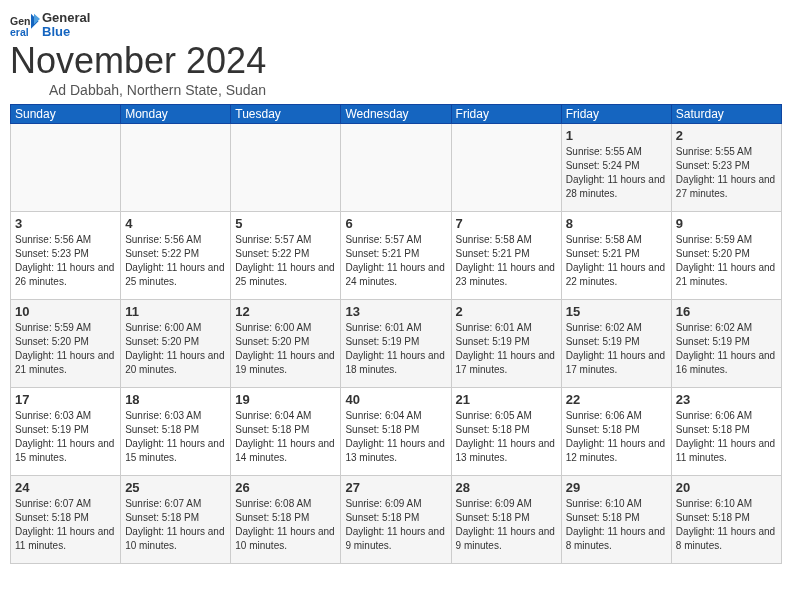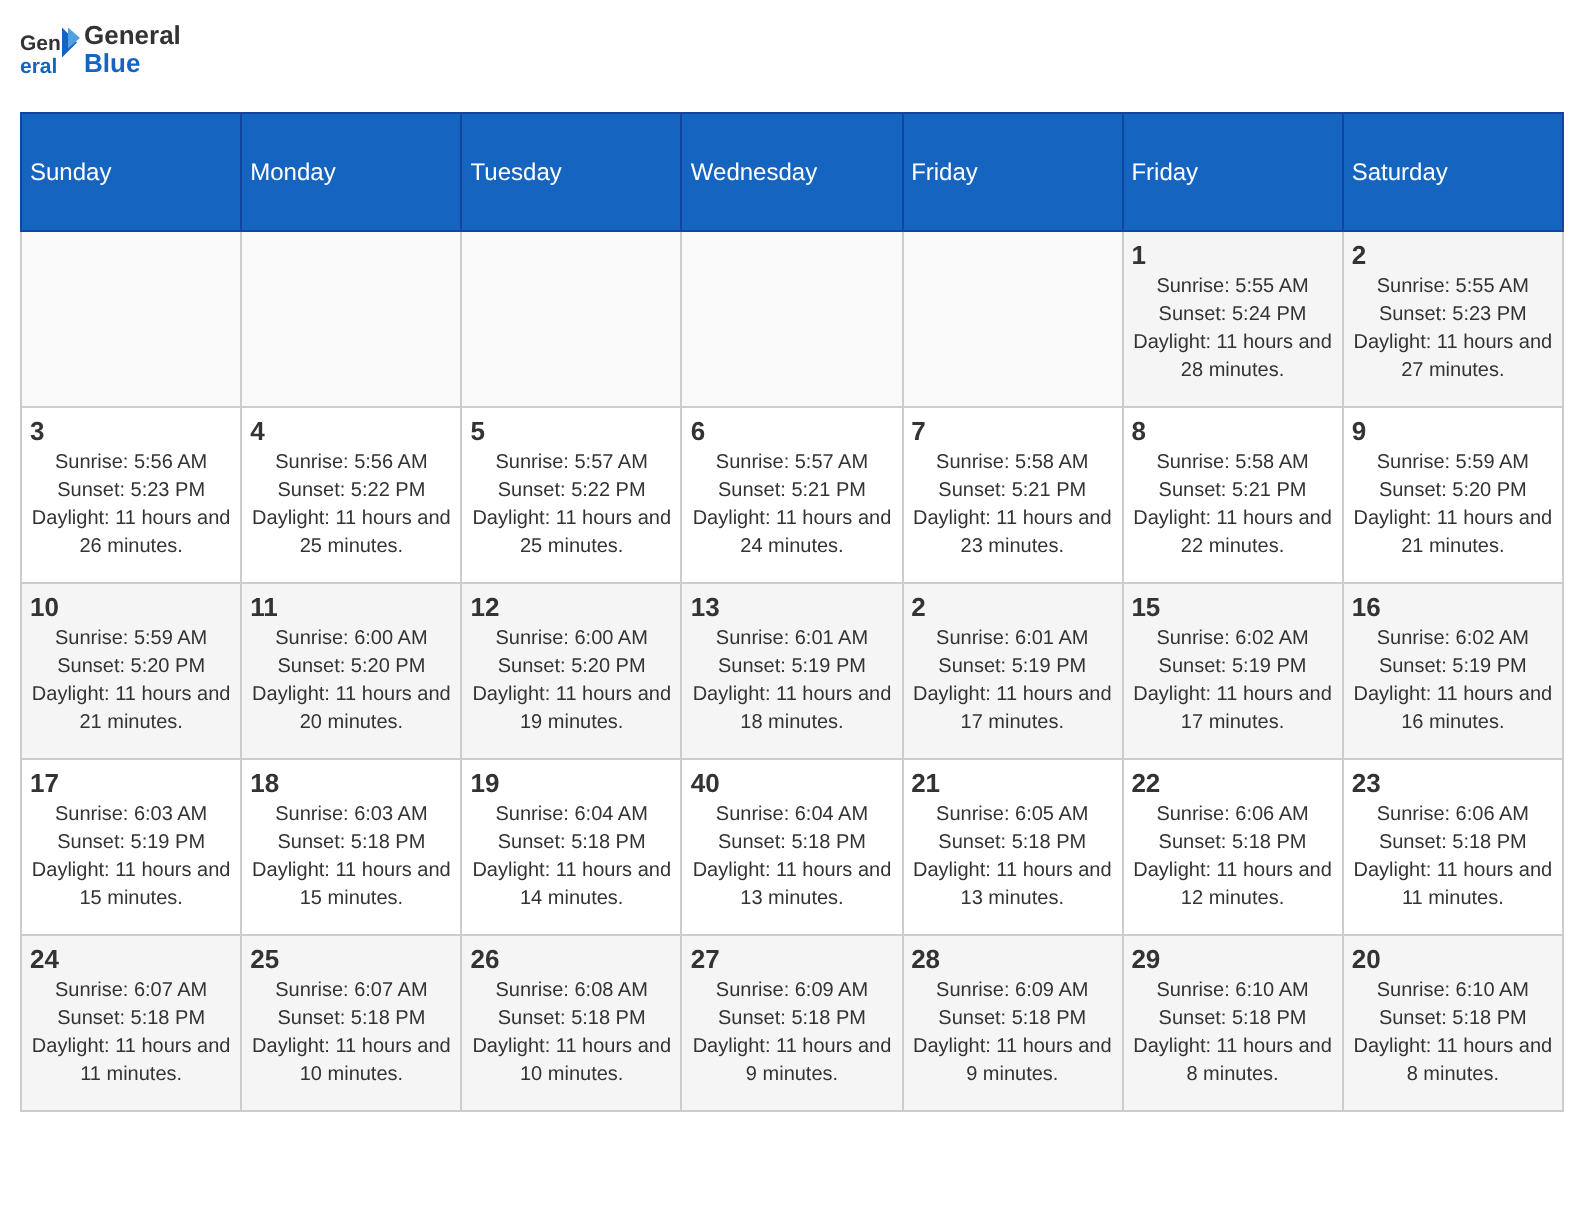--- a/index.html
+++ b/index.html
@@ -7,21 +7,21 @@
       font-family: Arial, sans-serif;
       background: #fff;
       width: 792px;
       min-height: 612px;
       padding: 10px;
     }
     .header {
       display: flex;
       justify-content: flex-start;
       align-items: flex-start;
-      margin-bottom: 16px;
+      margin-bottom: 6px;
       flex-direction: column;
     }
     .logo {
       display: flex;
       align-items: center;
     }
     .logo-text {
       font-size: 13px;
       font-weight: bold;
       line-height: 1.1;
@@ -44,21 +44,21 @@
       color: #555;
     }
     .calendar {
       width: 100%;
       border-collapse: collapse;
       font-size: 11px;
     }
     .calendar thead tr th {
       background: #1565c0;
       color: #fff;
-      padding: 22px 4px;
+      padding: 2px 4px;
       text-align: left;
       font-size: 12px;
       font-weight: normal;
       border: 1px solid #1045a0;
     }
     .calendar tbody tr td {
       border: 1px solid #ccc;
       vertical-align: top;
       padding: 4px;
       width: 108px;
@@ -75,21 +75,20 @@
       font-size: 13px;
       font-weight: bold;
       color: #333;
       display: block;
       margin-bottom: 2px;
     }
     .day-info {
       font-size: 10px;
       color: #333;
       line-height: 1.4;
-      text-align: center;
     }
     .empty-cell {
       background: #f9f9f9 !important;
     }
   </style>
 </head>
 <body>
 
 <div class="header">
   <div class="logo">
@@ -97,20 +96,24 @@
       <text x="0" y="20" font-size="14" font-weight="bold" fill="#333">Gen</text>
       <text x="0" y="35" font-size="14" font-weight="bold" fill="#1565c0">eral</text>
       <polygon points="28,5 38,15 28,25" fill="#1565c0"></polygon>
       <polygon points="32,5 40,12 32,19" fill="#4fa0e0"></polygon>
     </svg>
     <div class="logo-text">
       <span class="logo-general">General</span><br>
       <span class="logo-blue">Blue</span>
     </div>
   </div>
+  <div class="title-block">
+    <div class="month-title">November 2024</div>
+    <div class="subtitle">Ad Dabbah, Northern State, Sudan</div>
+  </div>
 </div>
 
 <table class="calendar">
   <thead>
     <tr>
       <th>Sunday</th>
       <th>Monday</th>
       <th>Tuesday</th>
       <th>Wednesday</th>
       <th>Friday</th>

